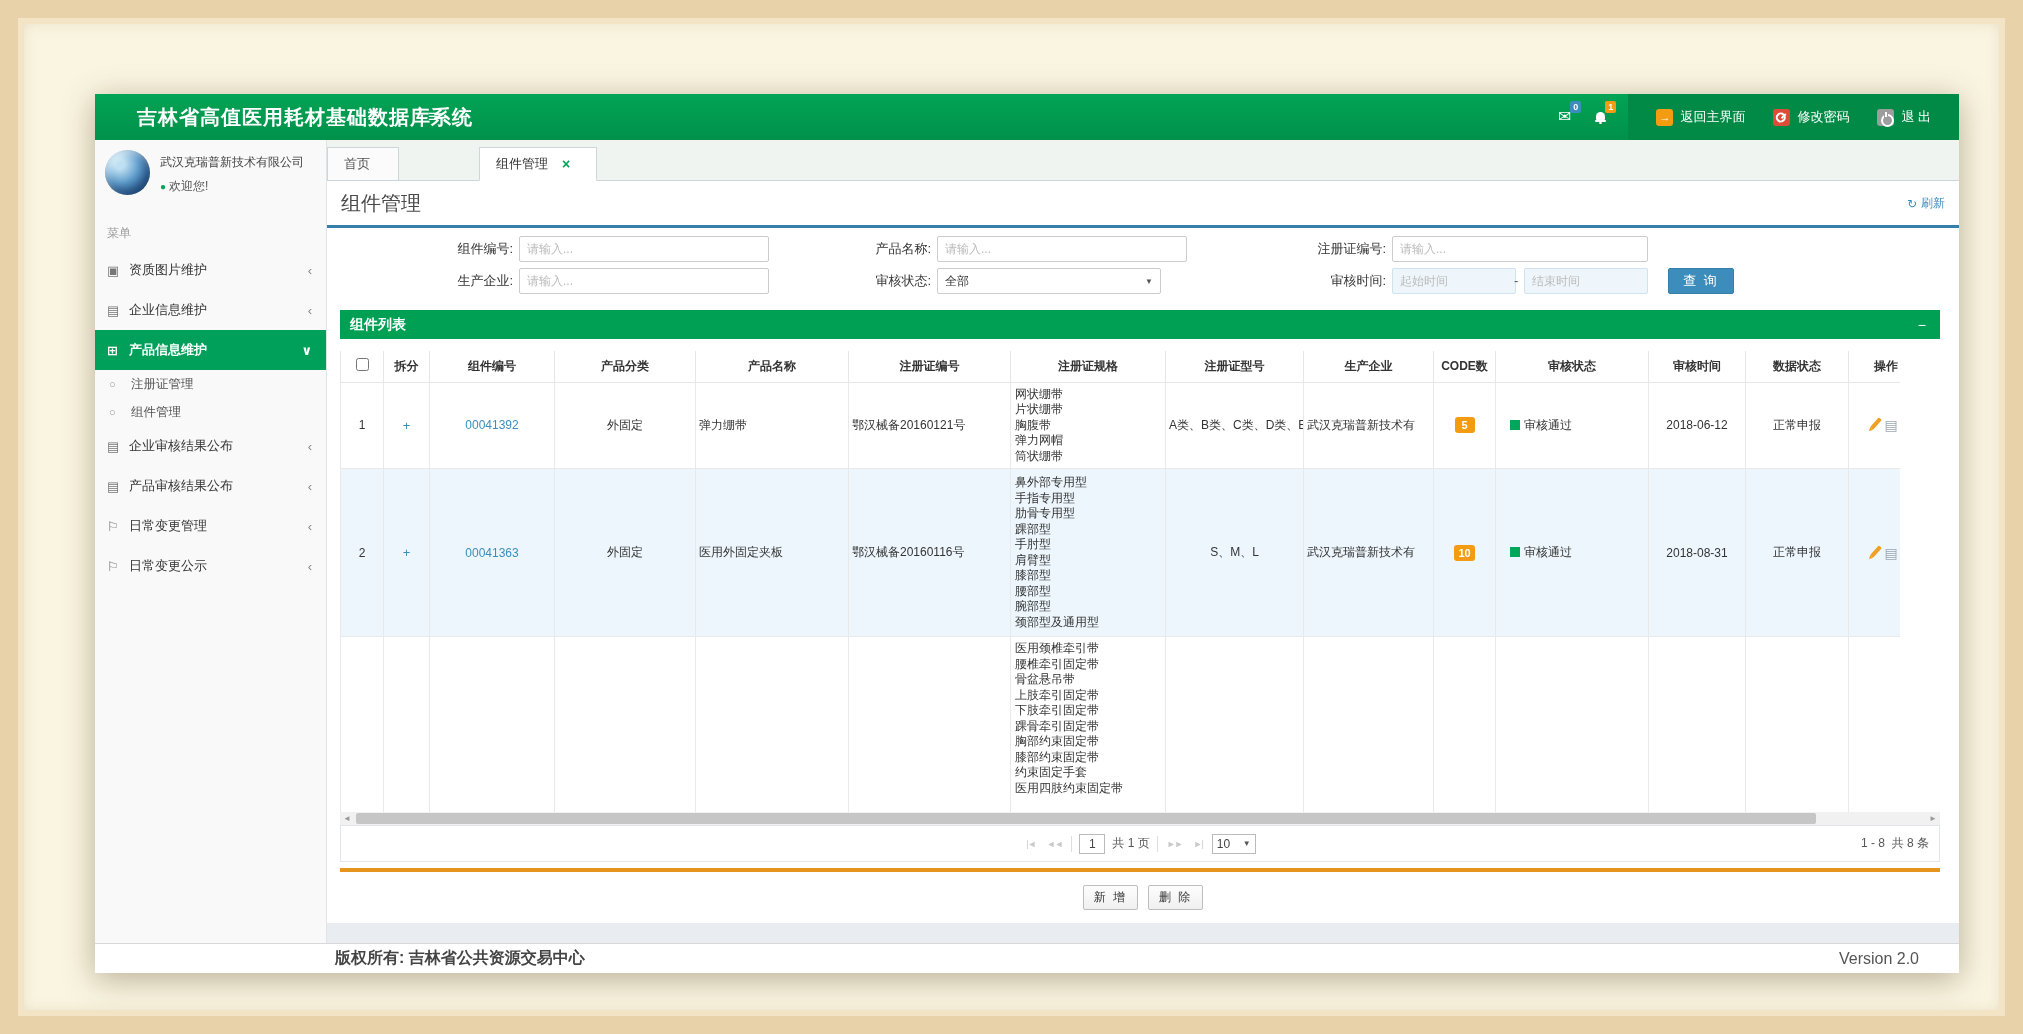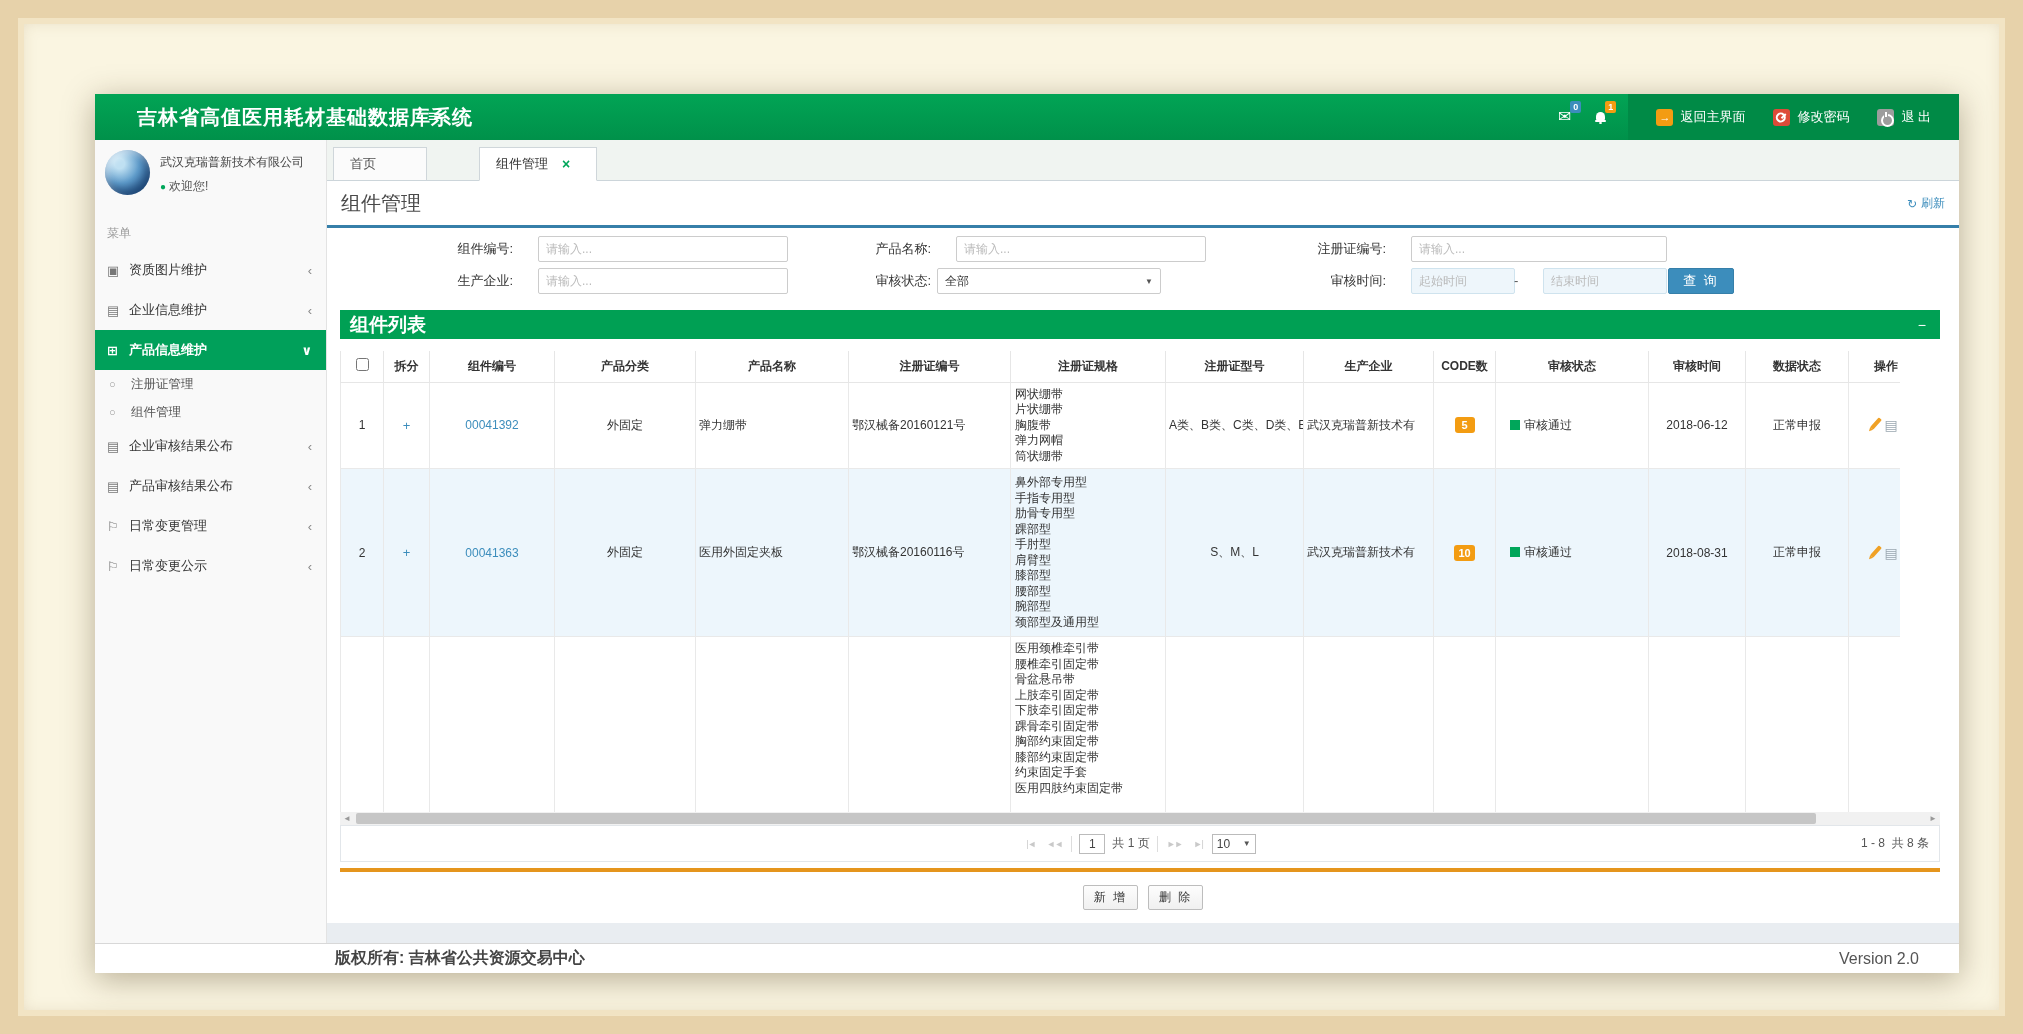--- a/index.html
+++ b/index.html
@@ -59,41 +59,41 @@
   .menu-item .chev { position:absolute; right:14px; color:#888; font-size:13px; }
   .menu-item.active { background:#00a05a; color:#fff; font-weight:bold; }
   .menu-item.active .mi-icon, .menu-item.active .chev { color:#fff; }
   .menu-item.sub { height:28px; font-size:12.5px; color:#555; padding-left:14px; }
   .menu-item.sub .mi-icon { font-size:11px; color:#999; }
 
   
   .content { flex:1; display:flex; flex-direction:column; min-width:0; background:#fff; }
   .tabbar { height:41px; background:#f0f4f1; border-bottom:1px solid #ccd5da; position:relative; flex:0 0 41px; }
   .tab { position:absolute; bottom:-1px; height:34px; background:#fbfbfb; border:1px solid #cfd6da; border-bottom:1px solid #ccd5da; display:flex; align-items:center; padding:0 16px; font-size:13px; color:#555; cursor:pointer; }
-  .tab.t1 { left:6px; width:94px; }
+  .tab.t1 { left:0; width:72px; }
   .tab.active { left:152px; width:118px; background:#fff; border-bottom:1px solid #fff; color:#333; }
   .tab .close { margin-left:14px; color:#00a65a; font-weight:bold; font-size:14px; }
   .page-head { height:44px; display:flex; align-items:center; position:relative; flex:0 0 44px; }
   .page-title { font-size:20px; color:#4a4a4a; padding-left:14px; }
   .refresh { position:absolute; right:14px; top:14px; color:#3c8dbc; font-size:12px; cursor:pointer; display:flex; gap:4px; align-items:center; }
   .teal-line { height:3px; background:#367fa9; flex:0 0 3px; }
 
   .search { position:relative; height:82px; flex:0 0 82px; }
   .f-label { position:absolute; width:130px; text-align:right; font-size:13px; color:#333; line-height:26px; }
-  .f-input { position:absolute; height:26px; border:1px solid #ccc; border-radius:2px; background:#fff; font-size:12px; color:#333; padding:0 7px; font-family:inherit;margin-left:19px; }
+  .f-input { position:absolute; height:26px; border:1px solid #ccc; border-radius:2px; background:#fff; font-size:12px; color:#333; padding:0 7px; font-family:inherit; }
   .f-input::placeholder { color:#bbb; }
   .f-input.date { background:#eef6fb; border-color:#cfe3ee; }
   .f-select { position:absolute; height:26px; border:1px solid #ccc; border-radius:2px; background:#fff; display:flex; align-items:center; font-size:12px; color:#333; padding:0 7px; cursor:pointer; }
   .f-select .caret { margin-left:auto; font-size:8px; color:#555; }
   .row1 { top:8px; } .row2 { top:40px; }
   .dash { position:absolute; font-size:13px; color:#555; line-height:26px; }
   .btn-query { position:absolute; width:66px; height:26px; background:#3c8dbc; color:#fff; border:1px solid #367fa9; border-radius:2px; font-size:13px; letter-spacing:2px; cursor:pointer; }
 
   .list-head { margin-left:13px; width:1600px; height:29px; background:#00a054; color:#fff; display:flex; align-items:center; padding:0 10px; flex:0 0 29px; }
-  .list-head b { font-size:19px; }
+  .list-head b { font-size:14px; }
   .list-head .note { font-size:12px; }
   .list-head .collapse { margin-left:auto; font-size:14px; cursor:pointer; padding:0 4px; }
 
   .table-zone { margin-left:13px; width:1560px; position:relative; flex:0 0 461px; height:461px; overflow:hidden;margin-top:12px; }
   table.grid { border-collapse:collapse; table-layout:fixed; width:1583px; font-size:12px; color:#333; }
   .grid th { height:31px; font-weight:bold; border:1px solid #e6e6e6; border-top:none; background:#fff; text-align:center; font-size:12px; }
   .grid td { border:1px solid #e9e9e9; text-align:center; vertical-align:middle; overflow:hidden; white-space:nowrap; }
   .grid tr.alt td { background:#edf6fc; }
   .grid td.specs { text-align:left; padding:4px 2px 4px 4px; white-space:normal; }
   .grid td.specs div { line-height:15.5px; white-space:nowrap; }
@@ -263,21 +263,21 @@
         <input class="f-input row1" style="left: 1065px; width: 256px;" placeholder="请输入...">
 
         <div class="f-label row2" style="left:56px">生产企业:</div>
         <input class="f-input row2" style="left: 192px; width: 250px;" placeholder="请输入...">
         <div class="f-label row2" style="left:474px">审核状态:</div>
         <div class="f-select row2" style="left:610px;width:224px">
           <span>全部</span>
           <span class="caret">▼</span>
         </div>
         <div class="f-label row2" style="left:929px">审核时间:</div>
-        <input class="f-input date row2" style="left: 1065px; width: 104px;" placeholder="起始时间">
+        <input class="f-input date row2" style="left: 1065px; width: 124px;" placeholder="起始时间">
         <div class="dash row2" style="left:1187px">-</div>
         <input class="f-input date row2" style="left: 1197px; width: 124px;" placeholder="结束时间">
         <button class="btn-query row2" style="left:1341px">查 询</button>
       </div>
 
       <div class="list-head">
         <b>组件列表</b>
         <span class="collapse">−</span>
       </div>
 

